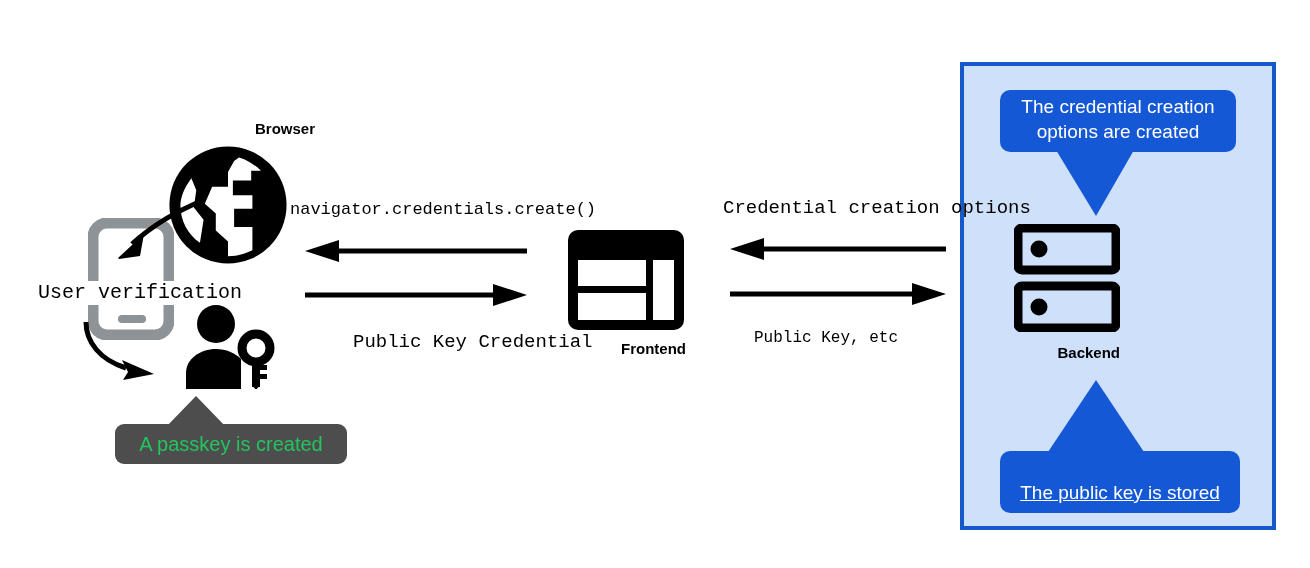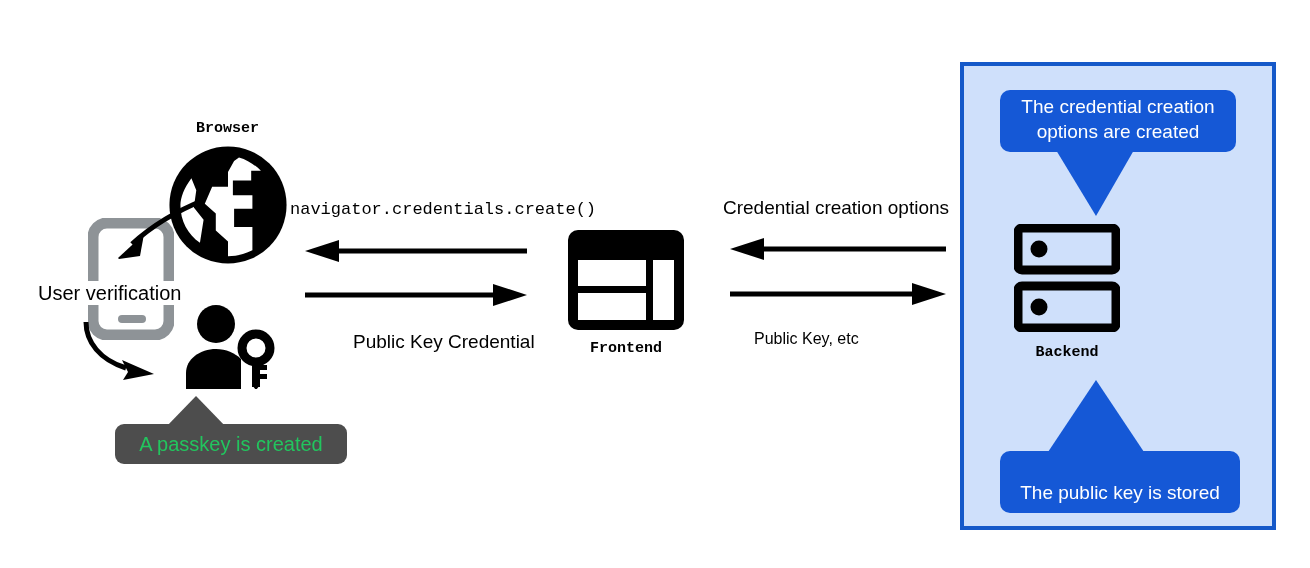--- a/index.html
+++ b/index.html
@@ -16,38 +16,37 @@
     position: relative;
     width: 1310px;
     height: 568px;
     background: #ffffff;
     overflow: hidden;
   }
   .abs { position: absolute; }
 
   
   .lbl {
-    font-family: Liberation Sans, sans-serif;
+    font-family: Liberation Mono, monospace;
     color: #000000;
     white-space: nowrap;
     line-height: 1.2;
   }
   .lbl-mono {
     font-family: "Liberation Mono", "DejaVu Sans Mono", monospace;
     color: #000000;
     white-space: nowrap;
   }
 
   
   .node-caption {
     font-size: 15px;
     font-weight: bold;
-    text-align: center;
+    text-align: right;
     color: #000;
-    font-family: Liberation Mono, monospace;
   }
 
   
   #backend-region {
     left: 960px;
     top: 62px;
     width: 316px;
     height: 468px;
     background: #cfe0fb;
     border: 4px solid #1559c9;
@@ -103,21 +102,21 @@
     <rect x="4" y="4" width="98" height="42" rx="4" fill="none" stroke="#000000" stroke-width="9"></rect>
     <circle cx="25" cy="25" r="8.5" fill="#000000"></circle>
     <rect x="4" y="62" width="98" height="42" rx="4" fill="none" stroke="#000000" stroke-width="9"></rect>
     <circle cx="25" cy="83" r="8.5" fill="#000000"></circle>
   </svg>
   <div class="abs node-caption" style="left:1014px; top:344px; width:106px;">Backend</div>
 
   <svg class="abs pointer" style="left:1048px; top:380px;" width="96" height="72" viewBox="0 0 96 72">
     <polygon points="48,0 96,72 0,72" fill="#1558d6"></polygon>
   </svg>
-  <div class="abs callout-blue" style="left:1000px; top:451px; width:240px; height:62px;">
+  <div class="abs callout-blue" style="left:1000px; top:451px; width:240px; height:62px;text-decoration:underline;">
     <span>The public key is stored</span>
   </div>
 
   <div class="abs lbl" style="left:723px; top:197px; font-size:19px;">Credential creation options</div>
 
   <svg class="abs" style="left:730px; top:238px;" width="216" height="22" viewBox="0 0 216 22">
     <line x1="30" y1="11" x2="216" y2="11" stroke="#000000" stroke-width="5"></line>
     <polygon points="0,11 34,0 34,22" fill="#000000"></polygon>
   </svg>
 

